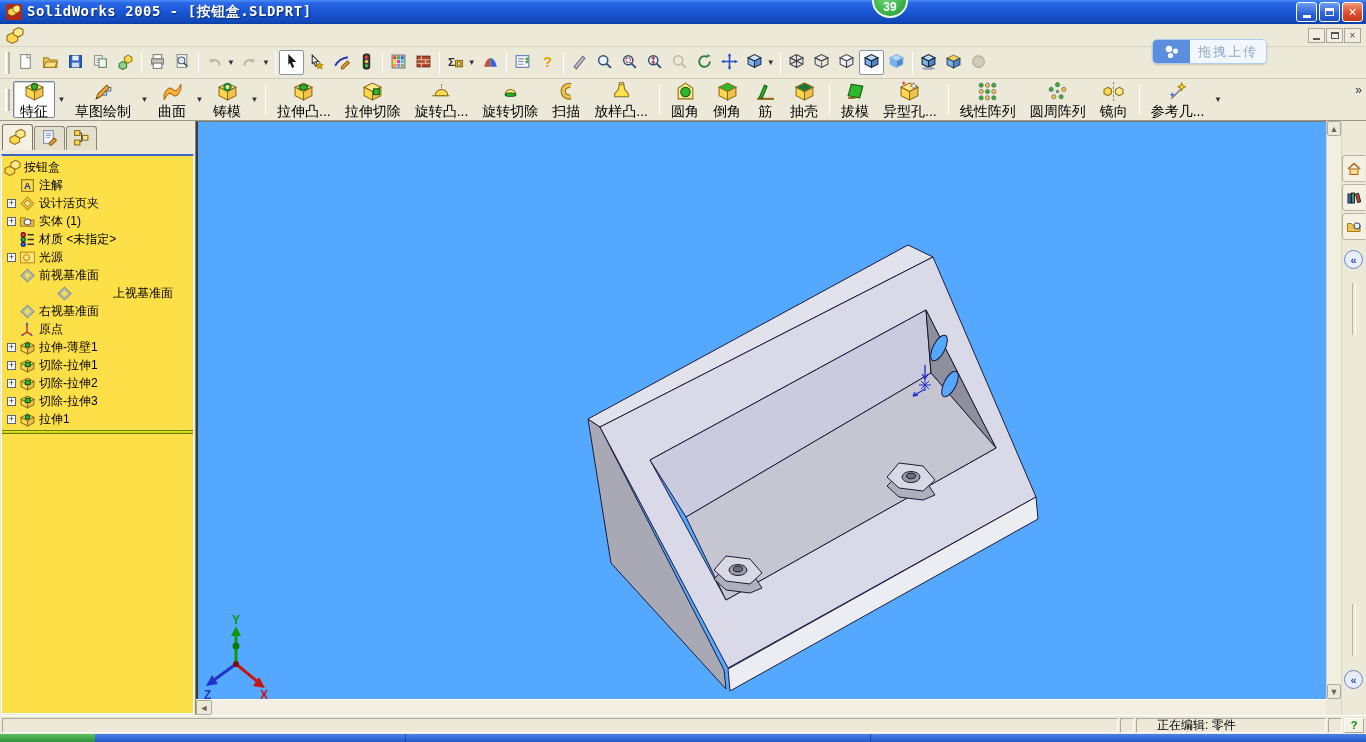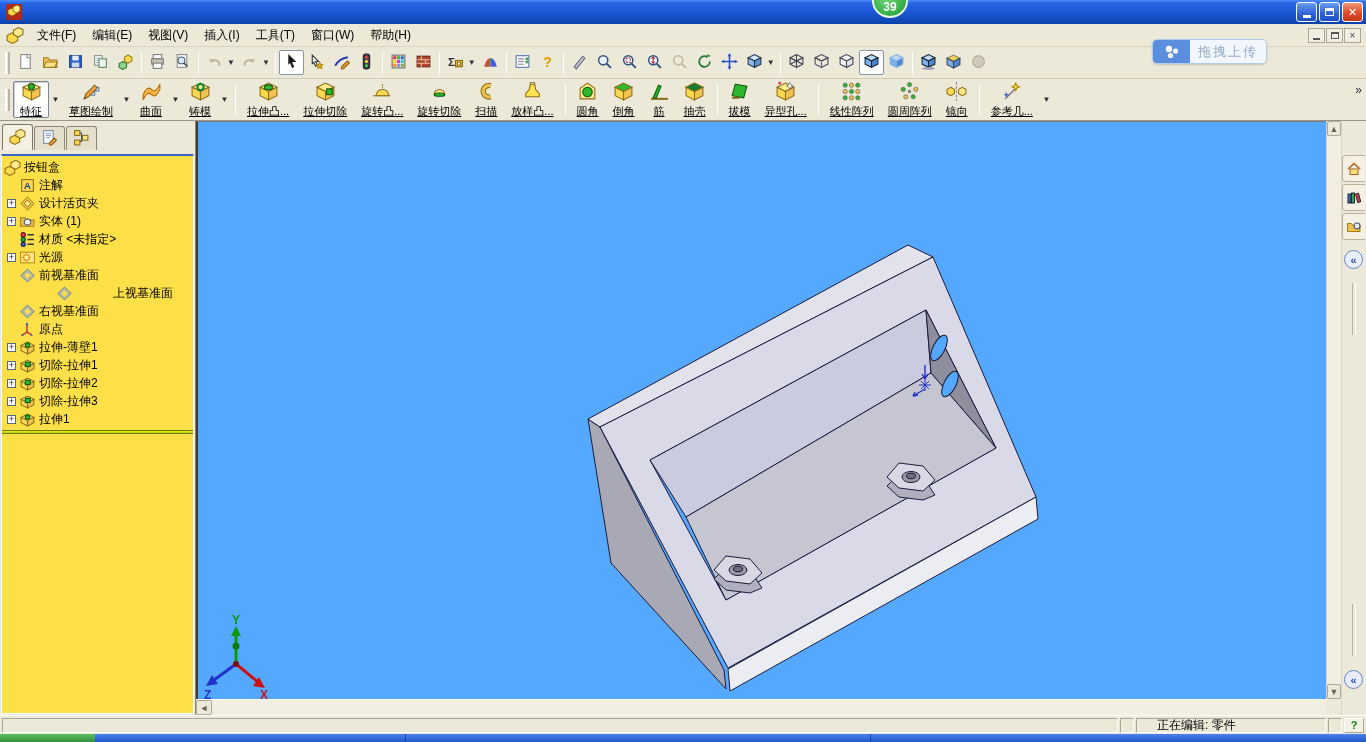--- a/index.html
+++ b/index.html
@@ -44,21 +44,21 @@
   .tbtn { width:25px; height:25px; display:flex; align-items:center; justify-content:center; border:1px solid transparent; border-radius:2px; position:relative; }
   .tbtn.pressed { border:1px solid #8a95a8; background:#fff; }
   .tbtn.disabled { opacity:.9; }
   .tsep { width:1px; height:22px; background:#c0bca8; border-right:1px solid #fff; margin:0 3px; }
   .dd-caret { font-size:8px; color:#333; margin:0 2px 0 0; align-self:center; }
 
   
   .featbar { height:42px; background:#ECE9D8; border-bottom:1px solid #9a968a; display:flex; align-items:stretch; padding:2px 0 2px 2px; }
   .fbtn { display:flex; flex-direction:column; align-items:center; justify-content:center; padding:1px 6px; border:1px solid transparent; border-radius:2px; }
   .fbtn.pressed { background:#fff; border:1px solid #7a8699; box-shadow:inset 1px 1px 1px #ccc; }
-  .fbtn .flabel { font-size:11px; color:#000; white-space:nowrap; line-height:13px;text-decoration:underline; }
+  .fbtn .flabel { font-size:14px; color:#000; white-space:nowrap; line-height:13px; }
   .fdd { width:13px; display:flex; align-items:center; justify-content:center; font-size:8px; color:#333; }
   .fsep { width:1px; background:#c0bca8; border-right:1px solid #fff; margin:3px 4px; }
   .foverflow { margin-left:auto; align-self:flex-start; color:#334; font-size:12px; padding:2px 4px; }
 
   
   .main { display:flex; height:594px; }
   .left-panel { width:196px; background:#ECE9D8; display:flex; flex-direction:column; border-right:1px solid #8a8774; }
   .tree-tabs { height:29px; display:flex; align-items:flex-end; padding:3px 2px 0 2px; gap:1px; background:#ECE9D8; }
   .tree-tab { width:31px; height:24px; border:1px solid #8a8774; border-bottom:none; border-radius:3px 3px 0 0;
     background:#e4e0cc; display:flex; align-items:center; justify-content:center; }
@@ -99,48 +99,40 @@
 </style>
 </head>
 <body>
 
 <div class="titlebar">
   <svg class="app-ico" viewBox="0 0 18 18">
     <rect x="1" y="1" width="16" height="16" rx="2" fill="#b02a1a"></rect>
     <path d="M3 7l4-2 4 2v4l-4 2-4-2z" fill="#ffd94d" stroke="#7a5500" stroke-width=".7"></path>
     <path d="M8 4l4-2 3 1.5V8l-3.5 2L8 8z" fill="#ffe98a" stroke="#7a5500" stroke-width=".7"></path>
   </svg>
+  <span class="ttl">SolidWorks 2005 - [按钮盒.SLDPRT]</span>
   <div class="badge">39</div>
   <div class="win-btns">
     <div class="win-btn">
         <div class="glyph-min"></div>
       </div>
     <div class="win-btn">
         <div class="glyph-restore"></div>
       </div>
     <div class="win-btn close">
         <span>✕</span>
       </div>
   </div>
 </div>
 
 <div class="menubar">
   <svg class="app-part-ico" viewBox="0 0 18 16">
     <path d="M2 8l5-2.5L12 8v5l-5 2.5L2 13z" fill="#ffd94d" stroke="#8a6d1a"></path>
     <path d="M8 3l5-2.5 4 2v4.5l-4.5 2.5L8 7z" fill="#ffe98a" stroke="#8a6d1a"></path>
   </svg>
-  <div id="menu-items" style="display:flex;">
-      <div class="menu-item">文件(F)</div>
-      <div class="menu-item">编辑(E)</div>
-      <div class="menu-item">视图(V)</div>
-      <div class="menu-item">插入(I)</div>
-      <div class="menu-item">工具(T)</div>
-      <div class="menu-item">窗口(W)</div>
-      <div class="menu-item">帮助(H)</div>
-    </div>
   <div class="mdi-btns">
     <div class="mdi-btn">
         <div class="mdi-min"></div>
       </div>
     <div class="mdi-btn">
         <div class="mdi-res"></div>
       </div>
     <div class="mdi-btn">
         <span>×</span>
       </div>

